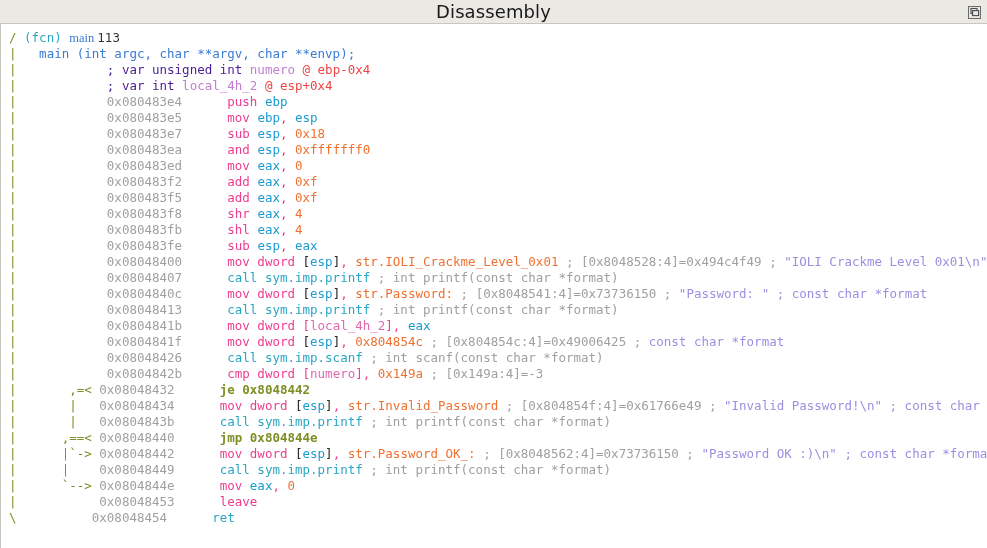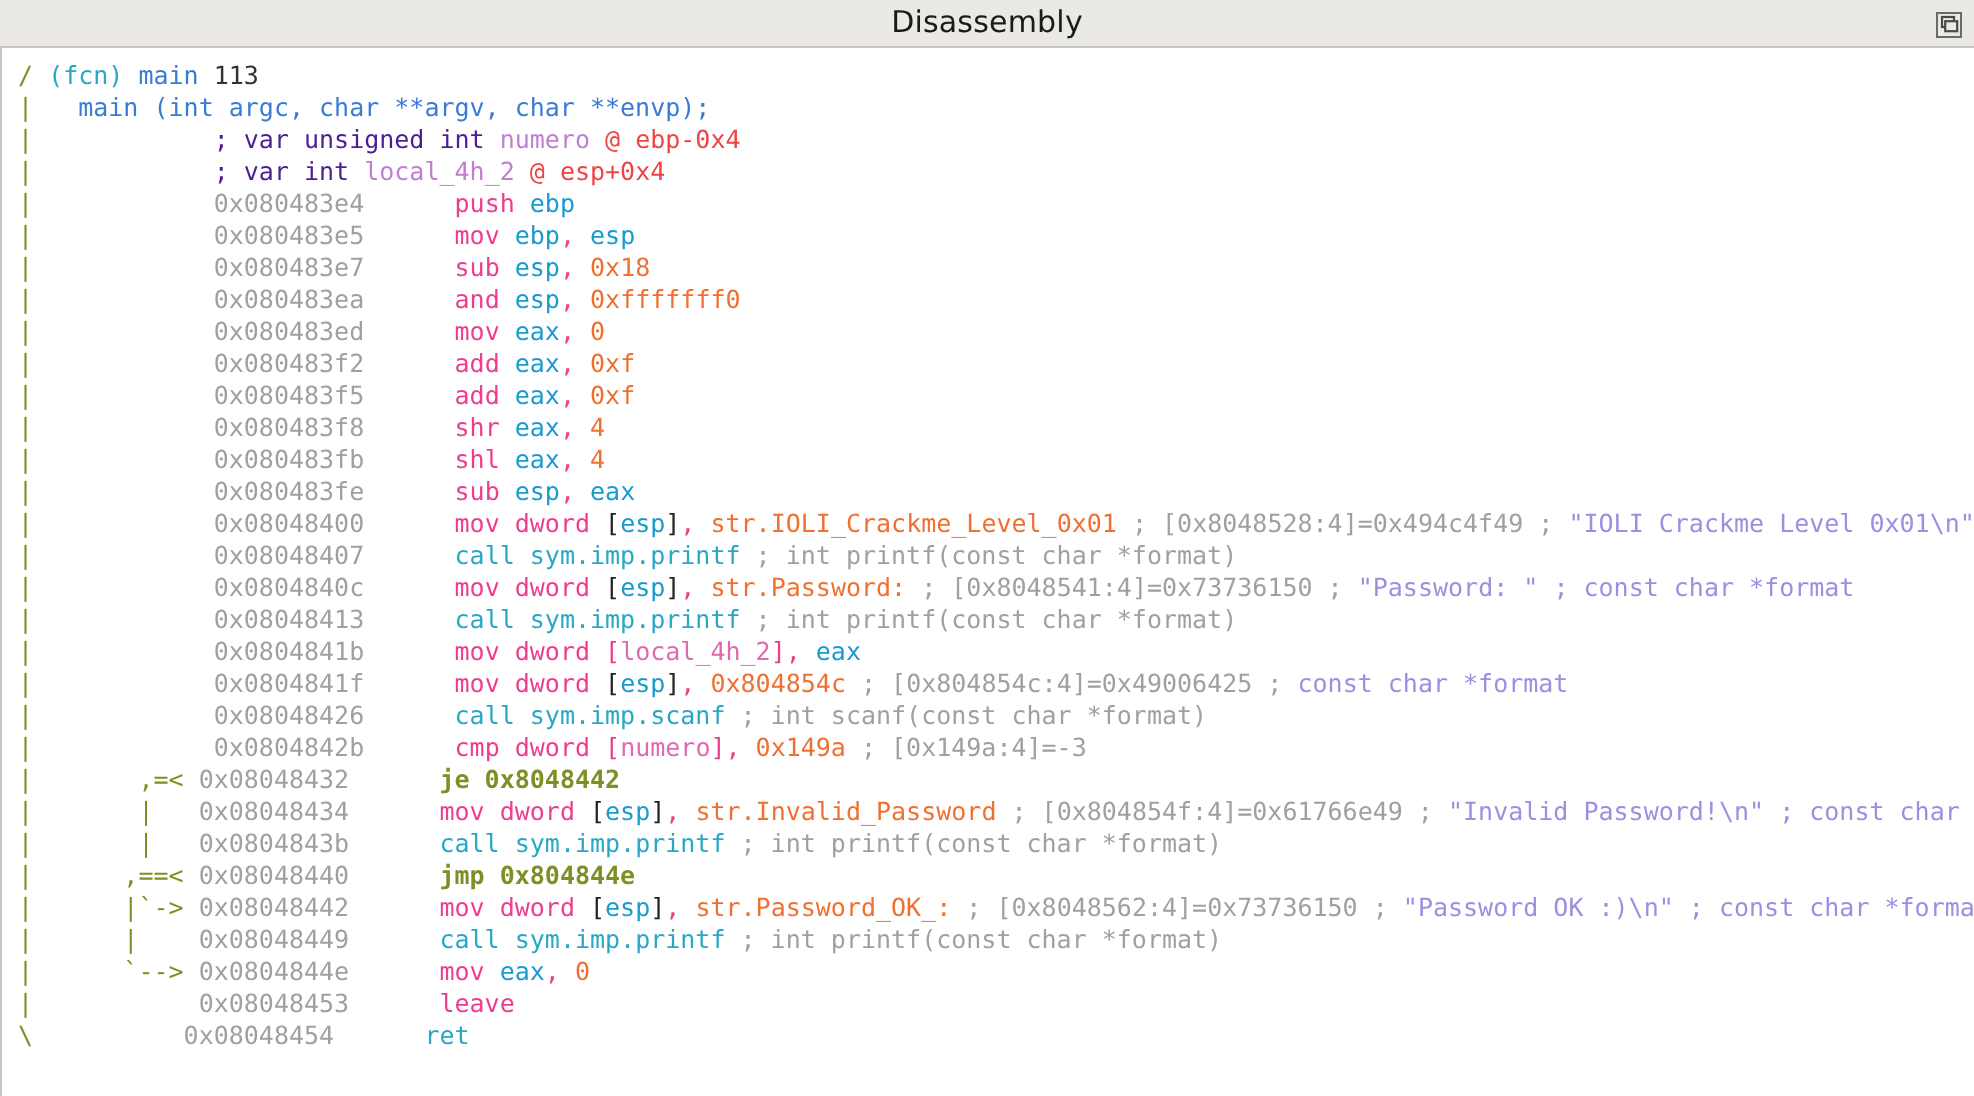--- a/index.html
+++ b/index.html
@@ -26,21 +26,21 @@
     flex: 0 0 24px;
     background: #ebe9e4;
     border-bottom: 1px solid #c9c6c0;
     position: relative;
     display: flex;
     align-items: center;
     justify-content: center;
   }
   .titlebar-title {
     font-family: "DejaVu Sans", "Liberation Sans", sans-serif;
-    font-size: 15px;
+    font-size: 18px;
     color: #1a1a1a;
     letter-spacing: 0.1px;
     line-height: 1;
     user-select: none;
   }
   .titlebar-buttons {
     position: absolute;
     right: 5px;
     top: 0;
     height: 24px;
@@ -78,21 +78,21 @@
     white-space: pre;
     padding-left: 8px;
     color: #333333;
     overflow: hidden;
   }
   .line.current { background: #dedcfb; }
 
   
   .t-flow    { color: #7d9026; }   
   .t-fcn     { color: #2aa7c4; }   
-  .t-fname   { color: #3a7bd5; }   
+  .t-fname   { color: #3a7bd5; font-family: Liberation Serif, serif; }   
   .t-num     { color: #333333; }   
   .t-proto   { color: #3a7bd5; }   
   .t-addr    { color: #a0a0a0; }   
   .t-mov     { color: #ee3d8f; }   
   .t-call    { color: #2aa7c4; }   
   .t-jmp     { color: #7d9026; font-weight: bold; }   
   .t-reg     { color: #1a9ad0; }   
   .t-regb    { color: #222222; }   
   .t-imm     { color: #f07030; }   
   .t-str     { color: #f07030; }   

